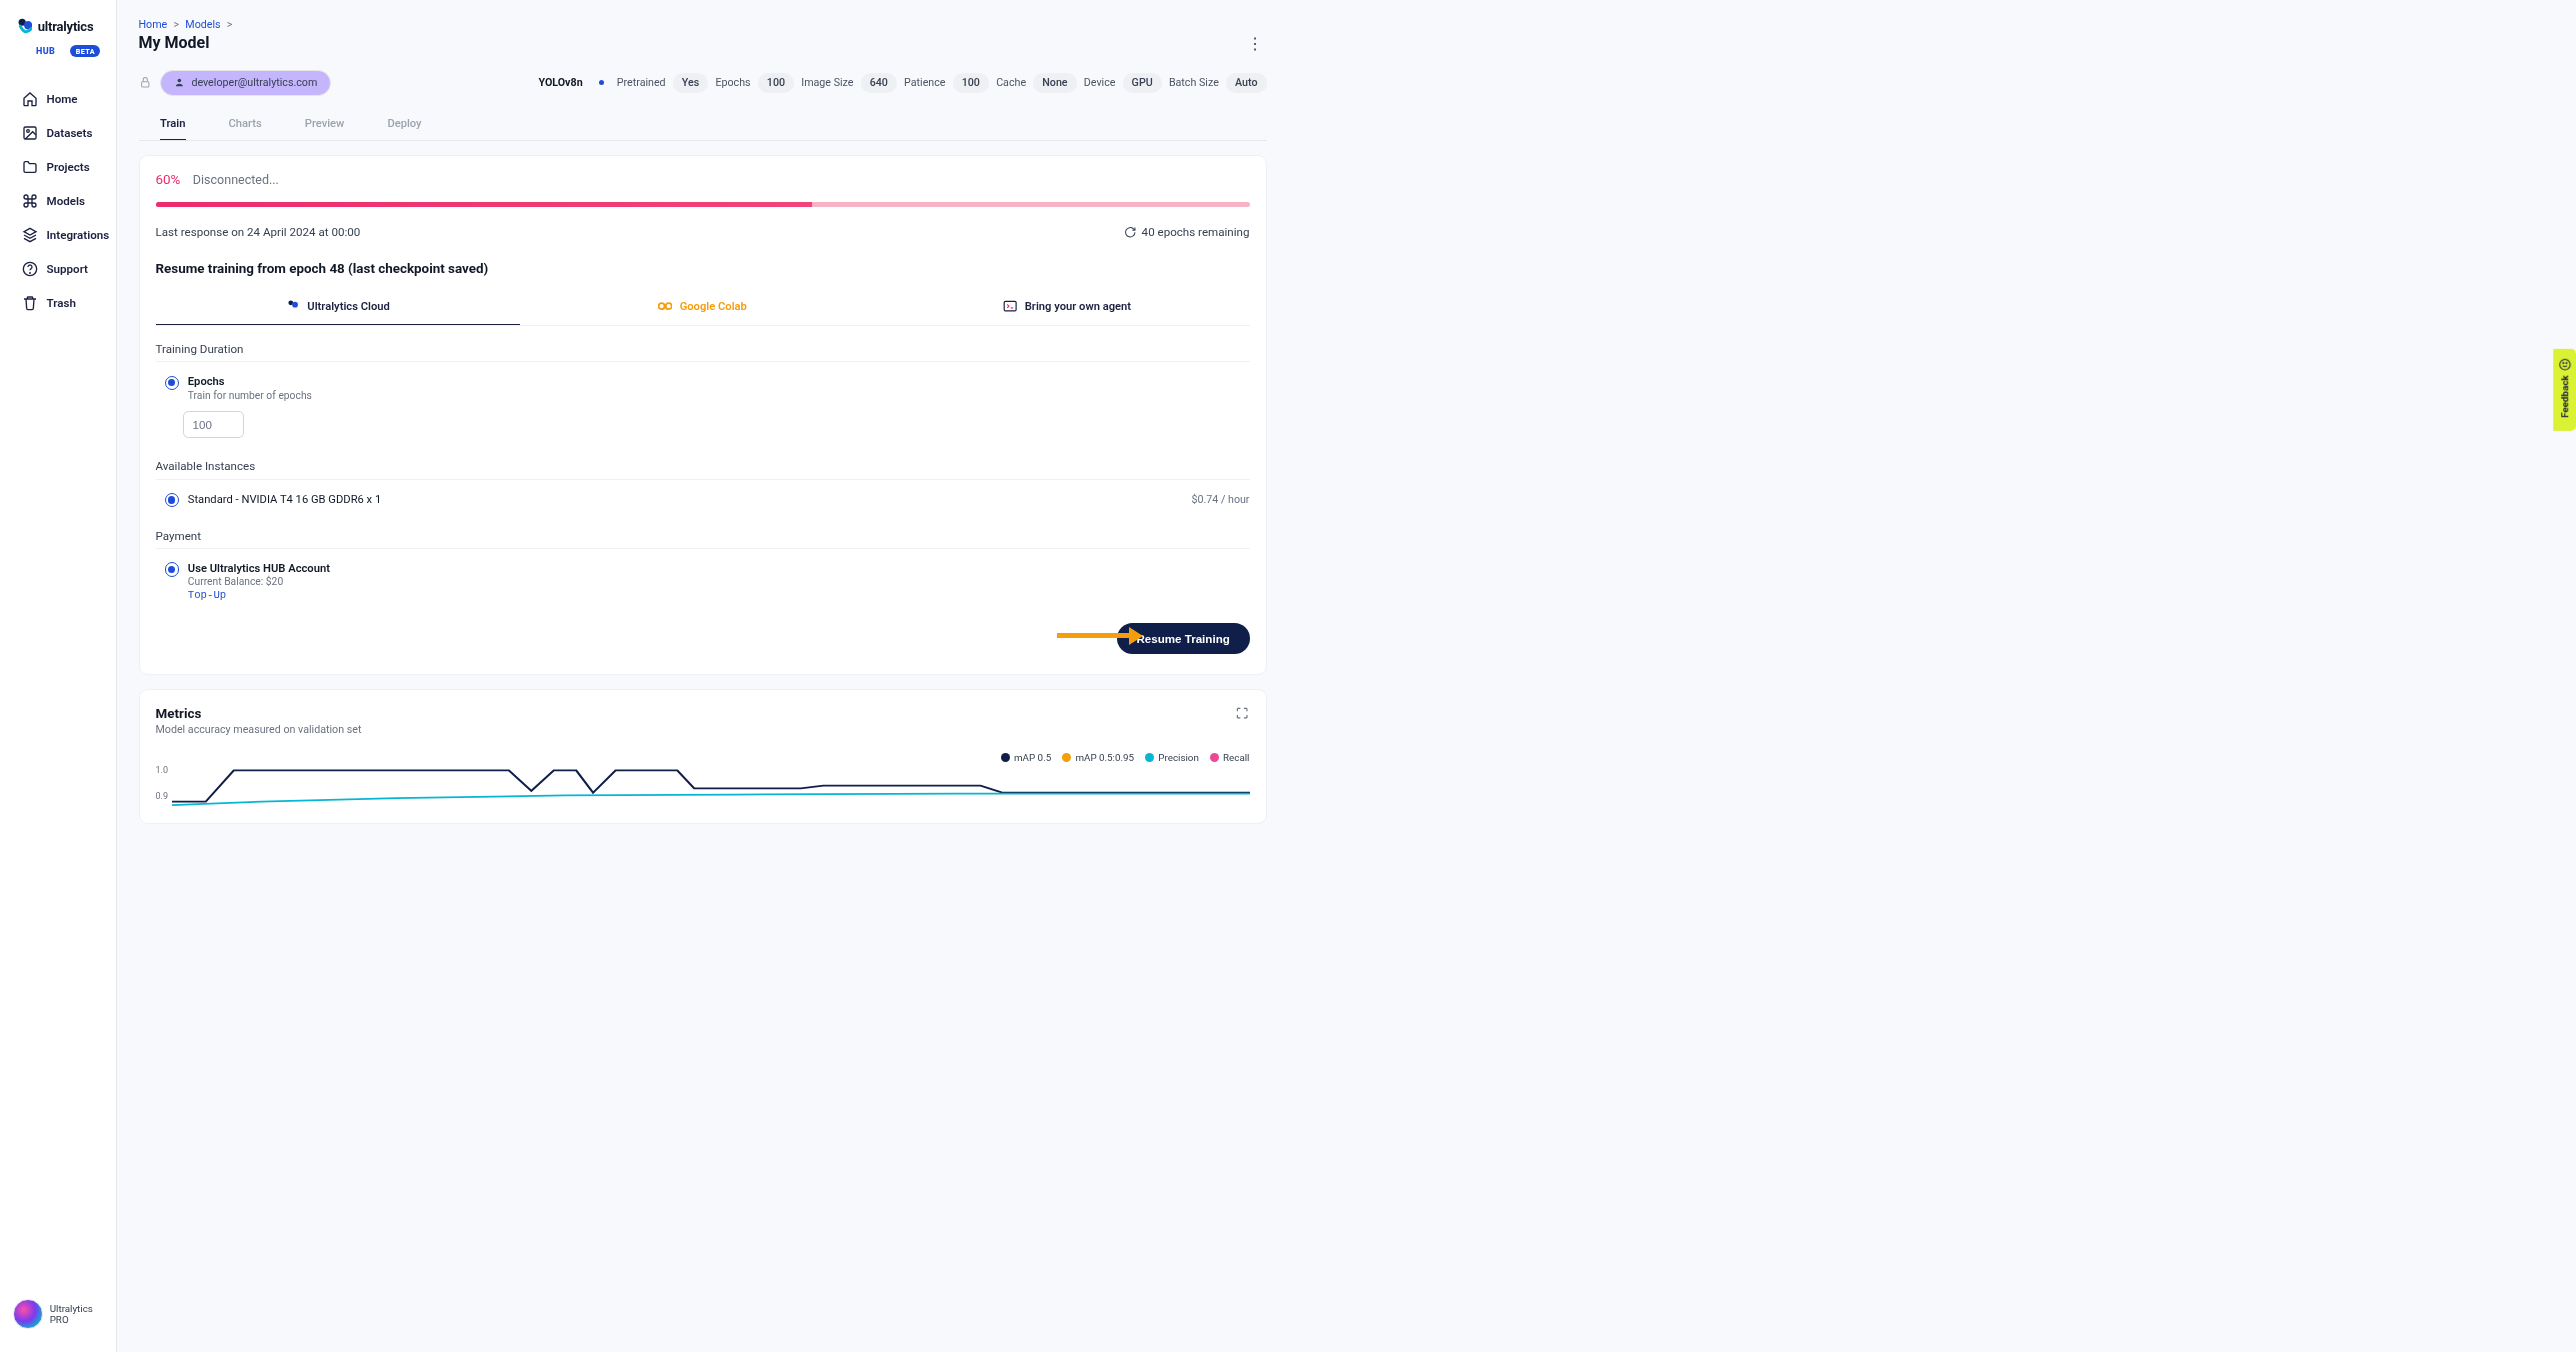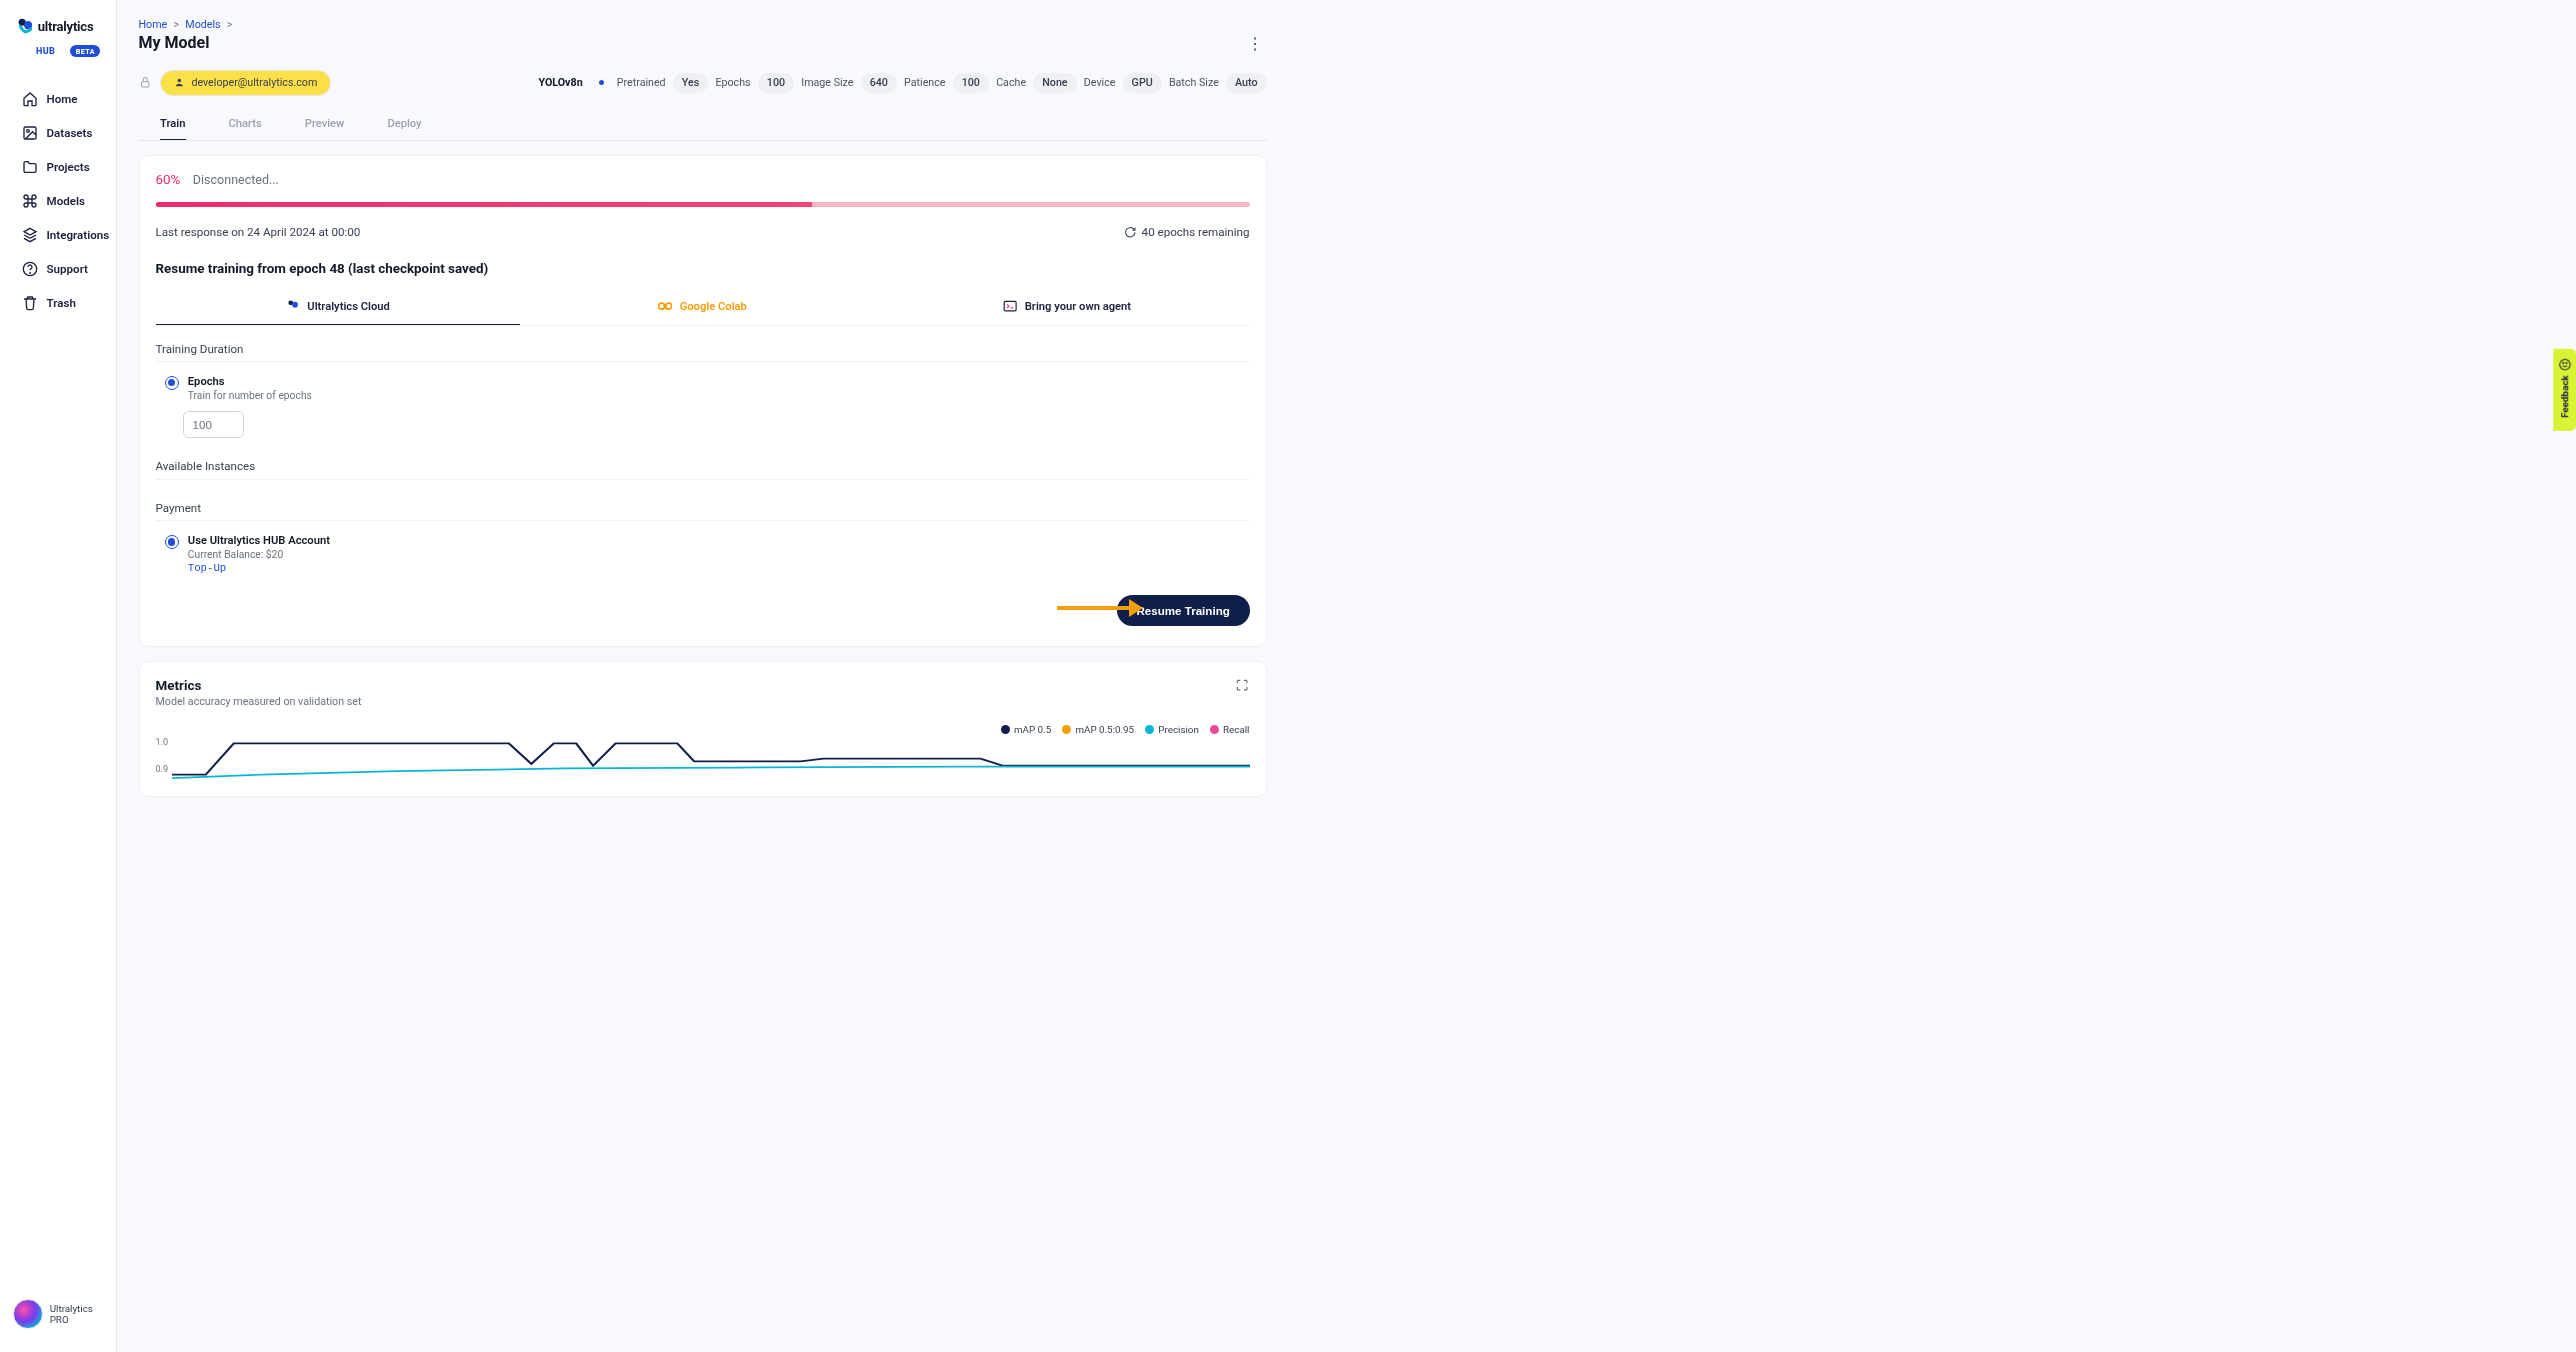--- a/index.html
+++ b/index.html
@@ -30,21 +30,21 @@
 .breadcrumbs { font-size: 10.7px; color: #1e4ed8; }
 .breadcrumbs .sep { color: #6b7280; margin: 0 3.6px; }
 .breadcrumbs a { color: #1e4ed8; text-decoration: none; }
 .page-title { font-size: 16px; font-weight: 700; margin-top: 1.8px; color: #111827; }
 
 .kebab { position: absolute; right: 25px; top: 34px; font-size: 16px; color: #374151; cursor: pointer; }
 
 .lock-row { display: flex; align-items: center; justify-content: space-between; margin-top: 18px; }
 .lock-left { display: flex; align-items: center; gap: 9px; }
 .lock-icon { width: 12.5px; height: 12.5px; color: #9ca3af; }
-.owner-chip { display: inline-flex; align-items: center; gap: 7.2px; border: 0.9px solid #e5e7eb; background: #fde047; border-radius: 894px; padding: 5.4px 12.5px; font-size: 10.7px; color: #374151; }
+.owner-chip { display: inline-flex; align-items: center; gap: 7.2px; border: 0.9px solid #e5e7eb; background: #c4b5fd; border-radius: 894px; padding: 5.4px 12.5px; font-size: 10.7px; color: #374151; }
 .owner-chip .user-icon { width: 10.7px; height: 10.7px; }
 
 .meta-right { display: flex; align-items: center; gap: 7.2px; font-size: 10.7px; }
 .meta-label { color: #4b5563; }
 .meta-val { background: #eef0f4; padding: 3.6px 9px; border-radius: 894px; color: #374151; font-weight: 500; }
 .model-name { font-weight: 700; color: #111827; }
 .dot-blue { width: 5.4px; height: 5.4px; background: #1e4ed8; border-radius: 50%; display: inline-block; margin: 0 5.4px 0 9px; }
 
 
 .tabs { display: flex; gap: 43px; border-bottom: 0.9px solid #e5e7eb; margin-top: 12.5px; padding-left: 21.5px; }
@@ -309,20 +309,27 @@
         <span class="radio-dot"></span>
         <div class="radio-body">
           <div class="radio-title">Epochs</div>
           <div class="radio-sub">Train for number of epochs</div>
         </div>
       </div>
       <input class="epoch-input" value="100" style="">
 
       <div class="section-label" style="margin-top:21.5px">Available Instances</div>
       <hr class="section-divider">
+      <div class="instance-row">
+        <div class="instance-left">
+          <span class="radio-dot"></span>
+          <span>Standard - NVIDIA T4 16 GB GDDR6 x 1</span>
+        </div>
+        <span class="instance-price">$0.74 / hour</span>
+      </div>
 
       <div class="section-label" style="margin-top:21.5px">Payment</div>
       <hr class="section-divider">
       <div class="radio-row">
         <span class="radio-dot"></span>
         <div class="radio-body">
           <div class="radio-title">Use Ultralytics HUB Account</div>
           <div class="radio-sub">Current Balance: $20</div>
           <a href="#" class="topup-link">Top-Up</a>
         </div>

